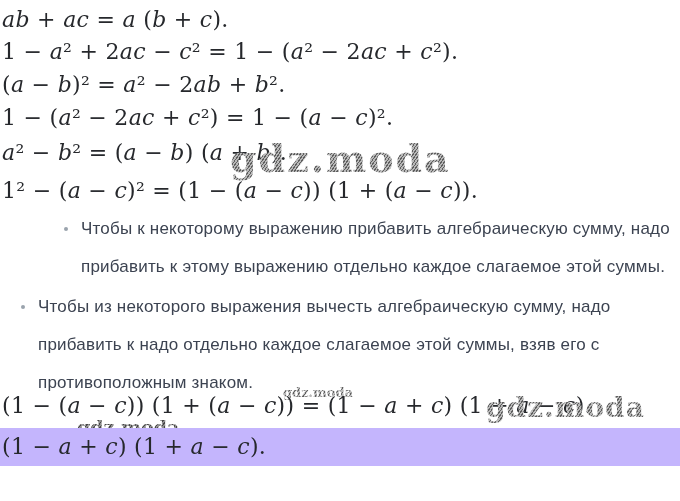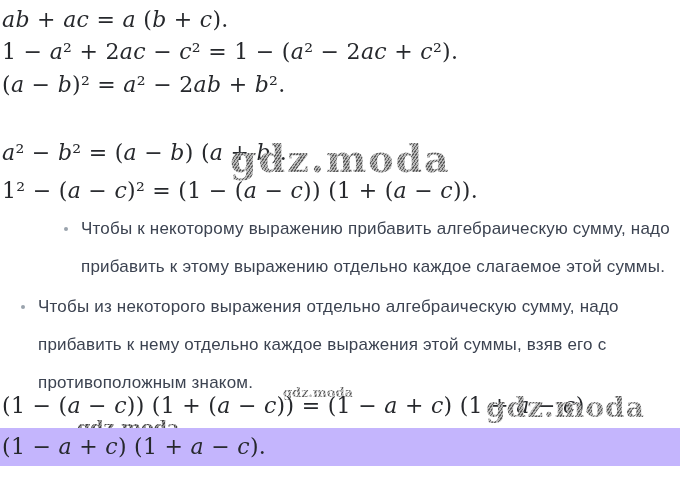--- a/index.html
+++ b/index.html
@@ -97,35 +97,36 @@
   }
 </style>
 </head>
 <body>
 
 <div class="page">
 
   <div class="math l1"><i>ab</i> + <i>ac</i> = <i>a</i> (<i>b</i> + <i>c</i>).</div>
   <div class="math l2">1 − <i>a</i>² + 2<i>ac</i> − <i>c</i>² = 1 − (<i>a</i>² − 2<i>ac</i> + <i>c</i>²).</div>
   <div class="math l3">(<i>a</i> − <i>b</i>)² = <i>a</i>² − 2<i>ab</i> + <i>b</i>².</div>
+  <div class="math l4">1 − (<i>a</i>² − 2<i>ac</i> + <i>c</i>²) = 1 − (<i>a</i> − <i>c</i>)².</div>
   <div class="math l5"><i>a</i>² − <i>b</i>² = (<i>a</i> − <i>b</i>) (<i>a</i> + <i>b</i>).</div>
   <div class="math l6">1² − (<i>a</i> − <i>c</i>)² = (1 − (<i>a</i> − <i>c</i>)) (1 + (<i>a</i> − <i>c</i>)).</div>
 
   <span class="wm wm-main">gdz.moda</span>
 
   <ul class="rules">
     <li class="rule rule-1">
       <span class="dot"></span>
       <span class="bl">Чтобы к некоторому выражению прибавить алгебраическую сумму, надо</span>
       <span class="bl">прибавить к этому выражению отдельно каждое слагаемое этой суммы.</span>
     </li>
     <li class="rule rule-2">
       <span class="dot"></span>
-      <span class="bl">Чтобы из некоторого выражения отдельно алгебраическую сумму, надо</span>
-      <span class="bl">прибавить к нему отдельно каждое выражения этой суммы, взяв его с</span>
+      <span class="bl">Чтобы из некоторого выражения вычесть алгебраическую сумму, надо</span>
+      <span class="bl">прибавить к надо отдельно каждое слагаемое этой суммы, взяв его с</span>
       <span class="bl">противоположным знаком.</span>
     </li>
   </ul>
 
   <span class="wm wm-small">gdz.moda</span>
   <div class="math l7">(1 − (<i>a</i> − <i>c</i>)) (1 + (<i>a</i> − <i>c</i>)) = (1 − <i>a</i> + <i>c</i>) (1 + <i>a</i> − <i>c</i>).</div>
   <span class="wm wm-large2">gdz.moda</span>
   <span class="wm wm-mid">gdz.moda</span>
 
   <div class="answer-band">

